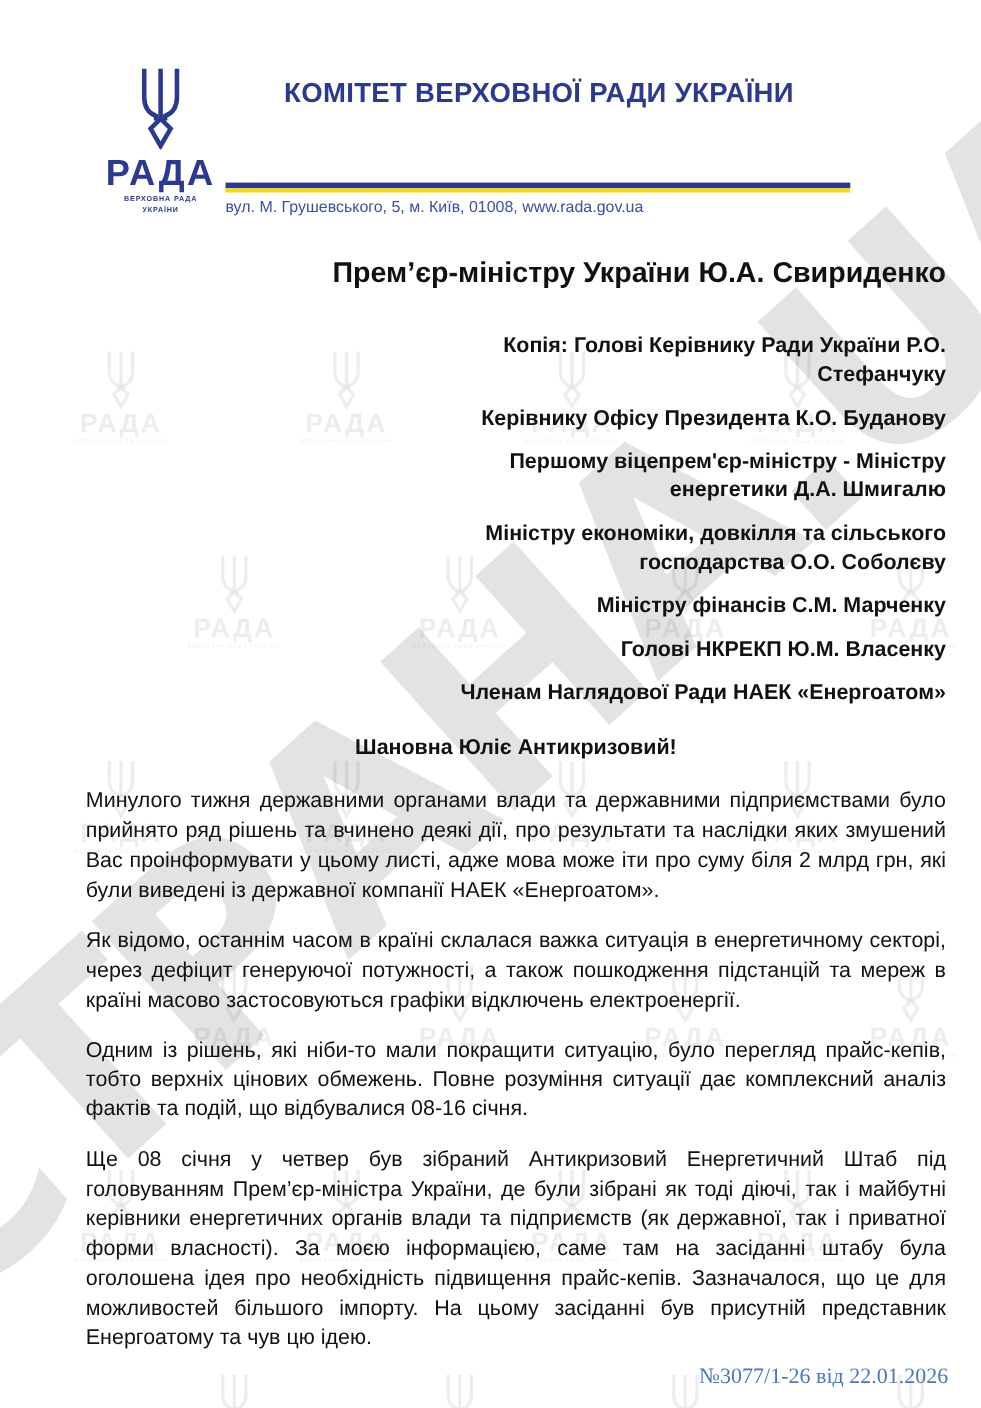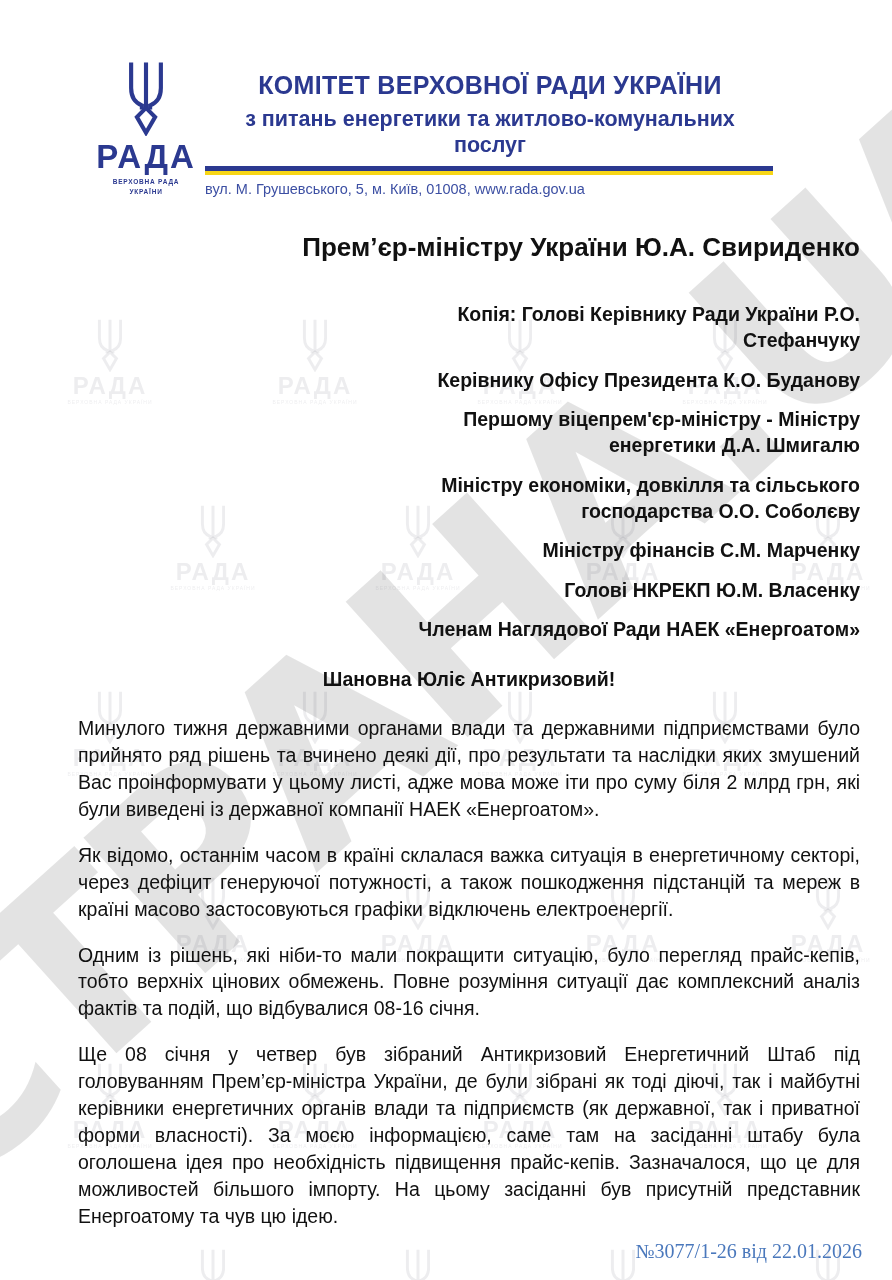--- a/index.html
+++ b/index.html
@@ -371,21 +371,20 @@
       </svg>
       <div class="logo-word">РАДА</div>
       <div class="logo-caption">
         <span>ВЕРХОВНА РАДА</span><br>
         <span>УКРАЇНИ</span>
       </div>
     </div>
 
     <div class="title-block">
       <div class="doc-title">КОМІТЕТ ВЕРХОВНОЇ РАДИ УКРАЇНИ</div>
-      <div class="doc-subtitle">з питань енергетики та житлово-комунальних послуг</div>
     </div>
 
     <div class="divider">
       <div class="bar-blue"></div>
       <div class="bar-yellow"></div>
     </div>
 
     <div class="address">вул. М. Грушевського, 5, м. Київ, 01008,  www.rada.gov.ua</div>
   </div>
 

